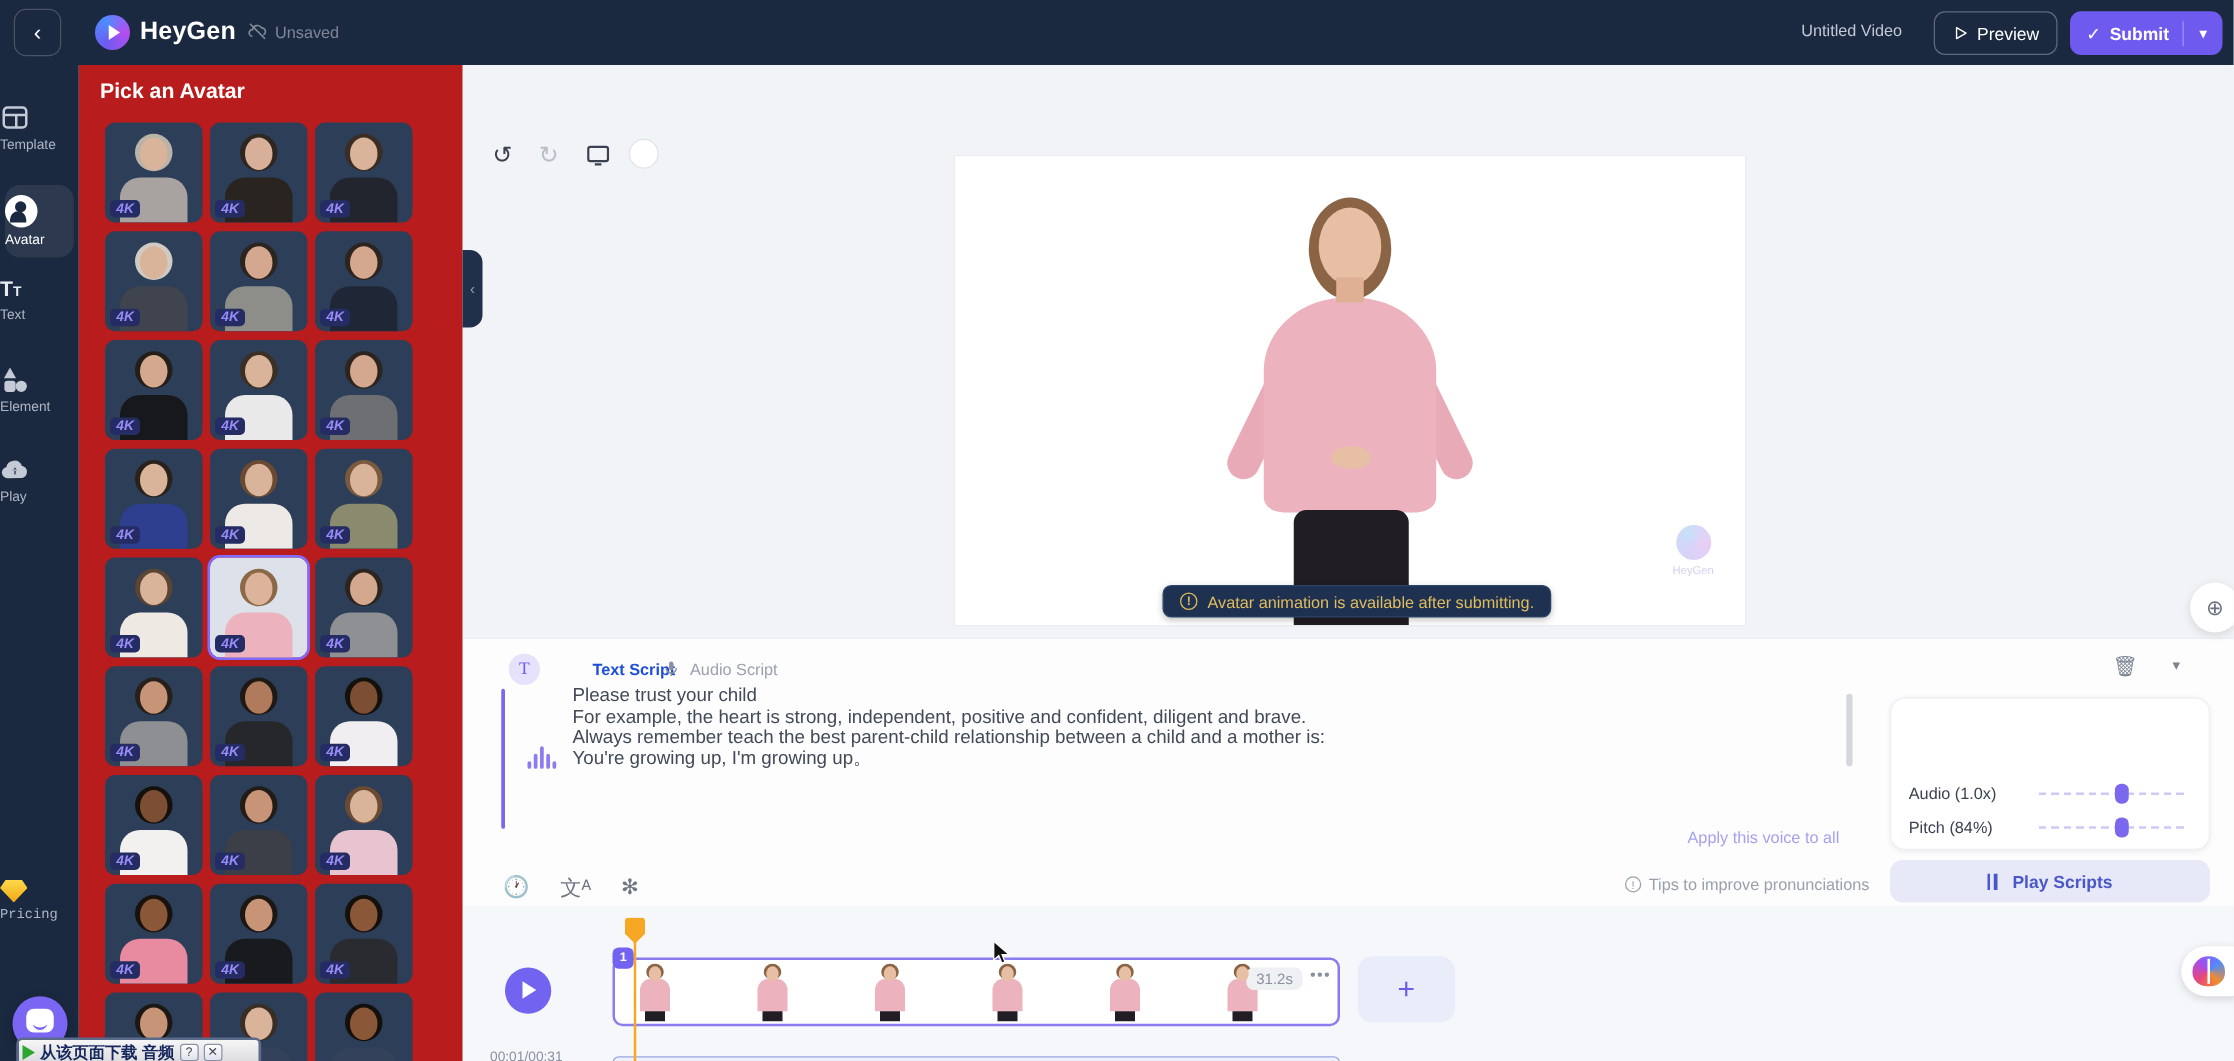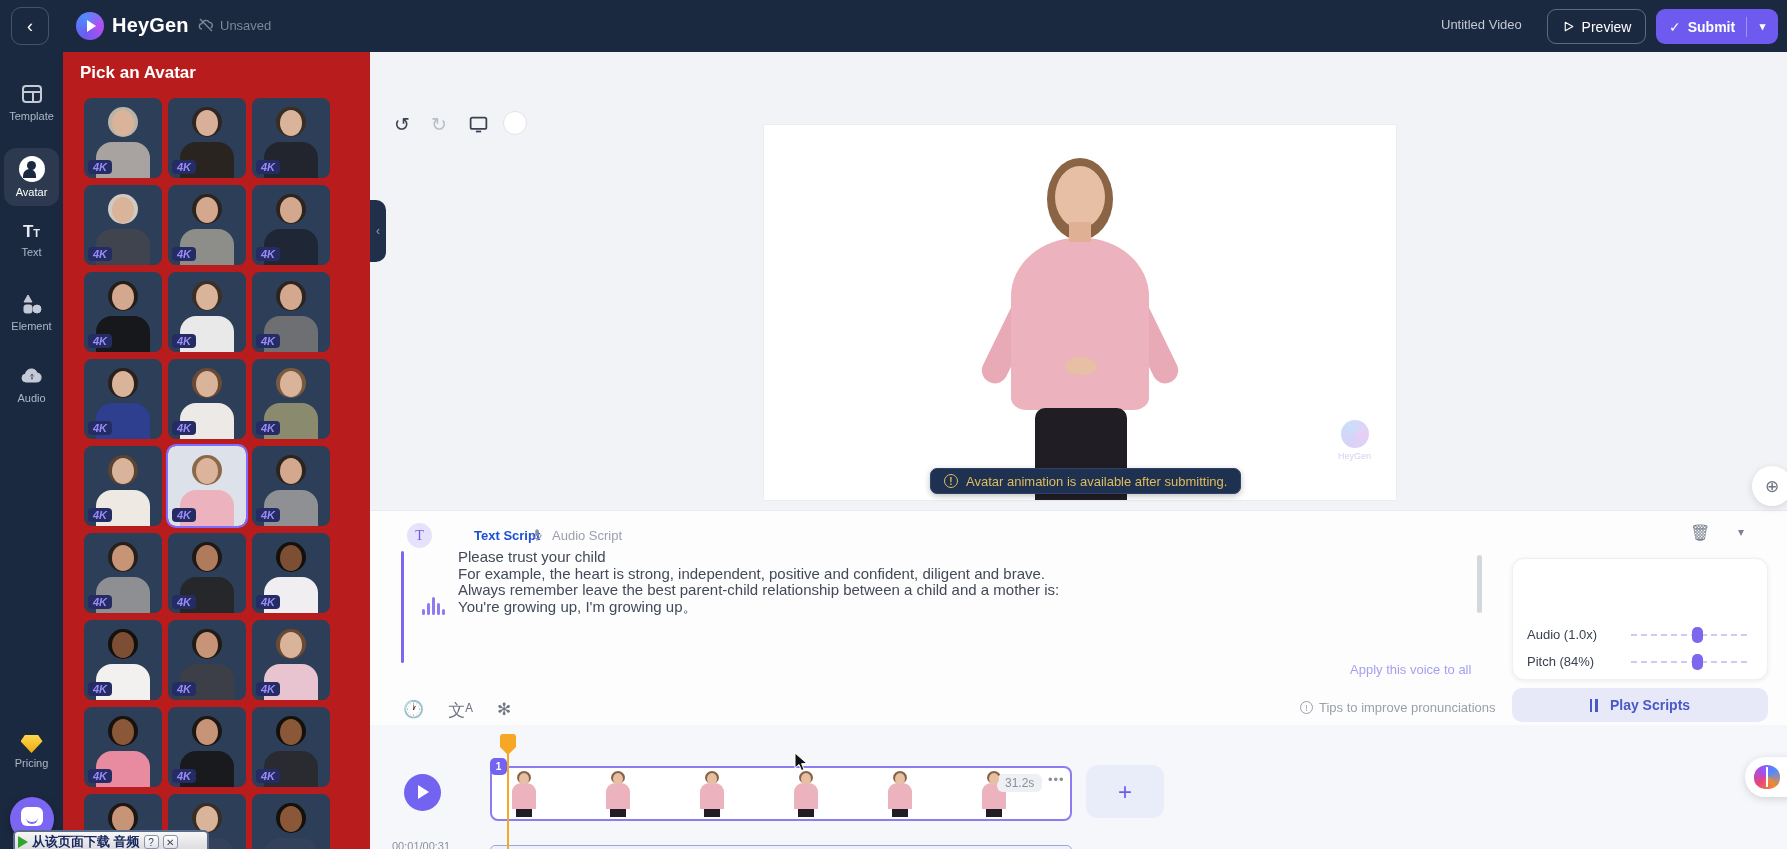--- a/index.html
+++ b/index.html
@@ -21,30 +21,30 @@
                  color:#fff; font-size:14px; display:flex; align-items:center; justify-content:center; gap:7px; cursor:pointer;}
   #submit-btn { left:1656px; top:9px; width:122px; height:35px; background:#6e5aee; border-radius:9px; color:#fff;
                 font-size:14px; font-weight:bold; display:flex; align-items:center; cursor:pointer;}
   #submit-btn .chk { margin-left:13px; font-weight:normal; }
   #submit-btn .lbl { margin-left:7px; }
   #submit-btn .div { width:1px; height:20px; background:rgba(255,255,255,.35); margin-left:11px;}
   #submit-btn .chev { flex:1; text-align:center; font-size:11px;}
 
   
   #sidebar { left:0; top:52px; width:63px; height:797px; background:#1b2940; z-index:30;}
-  .side-item { width:63px; display:flex; flex-direction:column; align-items:center; gap:4px; color:#aeb6c6;
+  .side-item { width:63px; display:flex; flex-direction:column; gap:4px; color:#aeb6c6;
                font-size:11px; cursor:pointer; position:absolute;}
   .side-item svg { stroke:#c4cad6; }
   .side-item.active { left:4px; width:55px; background:rgba(255,255,255,.08); border-radius:12px; padding:8px 0; color:#fff;}
   .avatar-ico { width:26px;height:26px;background:#fff;border-radius:50%;position:relative;}
   .avatar-ico:before { content:""; position:absolute; left:8px; top:5px; width:9px;height:9px;border-radius:50%;background:#1b2940;}
   .avatar-ico:after { content:""; position:absolute; left:4px; top:13px; width:13px;height:9px;border-radius:7px 7px 0 0;background:#1b2940;}
   .tt { font-size:17px; font-weight:bold; color:#e8ebf2; }
   .tt small{ font-size:11px; }
-  #pricing { top:683px; }
+  #pricing { top:652px;font-family:Liberation Mono, monospace; }
   .gem { width:22px; height:18px; background:linear-gradient(180deg,#ffd84d,#f0a814);
          clip-path:polygon(20% 0,80% 0,100% 35%,50% 100%,0 35%); }
   #chat-fab { left:10px; top:797px; width:44px; height:44px; border-radius:50%; background:#7a66f2; z-index:60;
               box-shadow:0 3px 8px rgba(0,0,0,.35); cursor:pointer;}
   #chat-fab .face { position:absolute; left:11px; top:10px; width:22px; height:19px; background:#fff; border-radius:6px;}
   #chat-fab .face:after { content:""; position:absolute; left:5px; top:9px; width:12px; height:6px;
               border-bottom:2.5px solid #7a66f2; border-radius:0 0 10px 10px;}
 
   
   #ext-bar { left:13px; top:830px; width:196px; height:24px; background:linear-gradient(#f6f6f6,#d9d9de);
@@ -227,21 +227,21 @@
         <circle cx="17" cy="17" r="4"></circle>
     </svg>
     <span>Element</span>
   </div>
   <div class="side-item" style="top:312px">
     <svg width="24" height="24" viewBox="0 0 24 24" fill="#c4cad6">
       <path d="M6 18a4 4 0 0 1-.5-7.97 6 6 0 0 1 11.6-1 4.5 4.5 0 0 1-.6 8.97z"></path>
       <polygon points="12,9 15,13 9,13" fill="#1b2940"></polygon>
         <rect x="11" y="12" width="2" height="4" fill="#1b2940"></rect>
     </svg>
-    <span>Audio</span>
+    <span>Play</span>
   </div>
   <div class="side-item" id="pricing">
     <div class="gem"></div>
     <span>Pricing</span>
   </div>
 </div>
 <div id="chat-fab" class="abs">
   <div class="face"></div>
 </div>
 <div id="ext-bar" class="abs">
@@ -469,21 +469,21 @@
   <div id="wave-ico">
     <i style="height:6px"></i>
       <i style="height:12px"></i>
       <i style="height:18px"></i>
       <i style="height:12px"></i>
       <i style="height:6px"></i>
   </div>
   <div id="script-text">
     <div>Please trust your child</div>
     <div>For example, the heart is strong, independent, positive and confident, diligent and brave.</div>
-    <div>Always remember leave the best parent-child relationship between a child and a mother is:</div>
+    <div>Always remember teach the best parent-child relationship between a child and a mother is:</div>
     <div>You're growing up, I'm growing up。</div>
   </div>
   <div id="script-scrollbar"></div>
   <div id="apply-voice">Apply this voice to all</div>
 
   <div id="script-tools">
     <span>🕐</span>
     <span>文ᴬ</span>
     <span>✻</span>
   </div>

